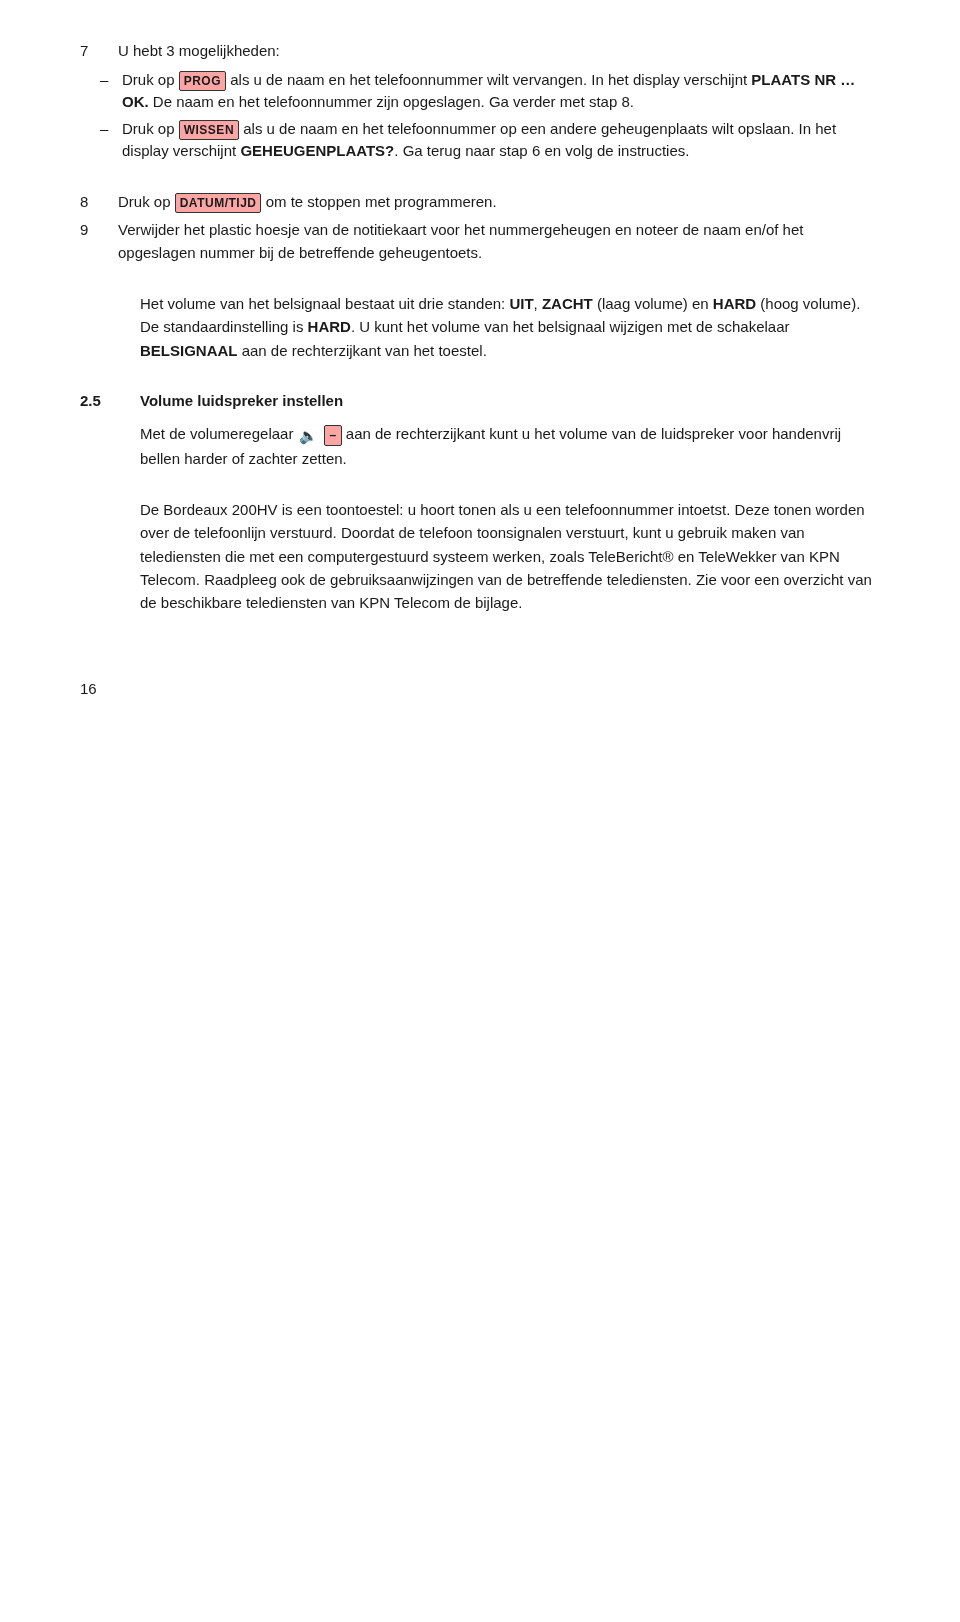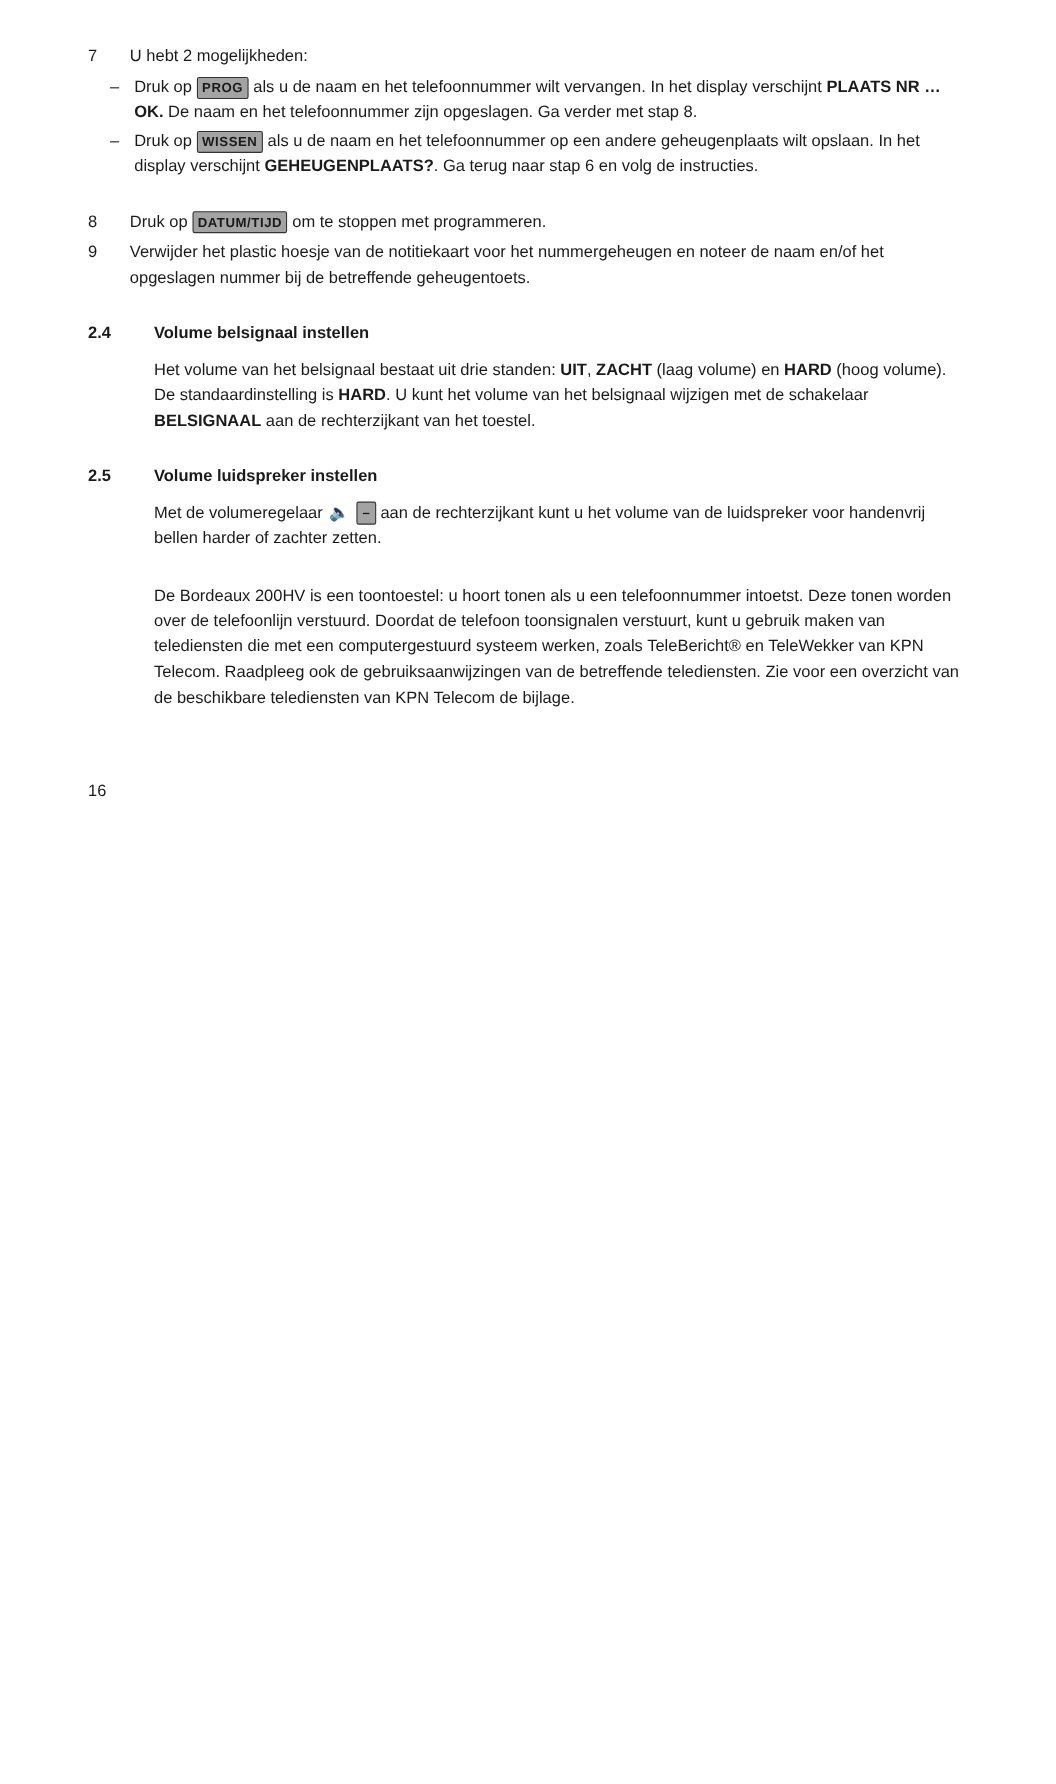--- a/index.html
+++ b/index.html
@@ -59,21 +59,21 @@
     }
 
     kbd {
       display: inline-block;
       border: 1.5px solid #333;
       border-radius: 2px;
       padding: 0px 4px;
       font-family: Arial, Helvetica, sans-serif;
       font-size: 12px;
       font-weight: bold;
-      background: #a3a3a3;
+      background: #fca5a5;
       color: #1a1a1a;
       letter-spacing: 0.5px;
       vertical-align: middle;
     }
 
     .section-heading {
       display: flex;
       margin-bottom: 10px;
       margin-top: 8px;
     }
@@ -112,21 +112,21 @@
     }
   </style>
 </head>
 <body>
 
 <div class="page-content">
 
   <div class="section">
     <div class="numbered-item">
       <span class="item-number">7</span>
-      <span class="item-content">U hebt 2 mogelijkheden:</span>
+      <span class="item-content">U hebt 3 mogelijkheden:</span>
     </div>
 
     <div class="bullet-item">
       <span class="bullet-dash">–</span>
       <span class="item-content">
         Druk op <kbd>PROG</kbd> als u de naam en het telefoonnummer wilt vervangen. In het display verschijnt <strong>PLAATS NR … OK.</strong> De naam en het telefoonnummer zijn opgeslagen. Ga verder met stap 8.
       </span>
     </div>
 
 
@@ -146,24 +146,20 @@
   </div>
 
   <div class="numbered-item" style="margin-bottom: 28px;">
     <span class="item-number">9</span>
     <span class="item-content">
       Verwijder het plastic hoesje van de notitiekaart voor het nummergeheugen en noteer de naam en/of het opgeslagen nummer bij de betreffende geheugentoets.
     </span>
   </div>
 
   <div class="section" style="margin-bottom: 28px;">
-    <div class="section-heading">
-      <span class="section-number">2.4</span>
-      <span class="section-title">Volume belsignaal instellen</span>
-    </div>
     <div class="section-body">
       Het volume van het belsignaal bestaat uit drie standen: <strong>UIT</strong>, <strong>ZACHT</strong> (laag volume) en <strong>HARD</strong> (hoog volume). De standaardinstelling is <strong>HARD</strong>. U kunt het volume van het belsignaal wijzigen met de schakelaar <strong>BELSIGNAAL</strong> aan de rechterzijkant van het toestel.
     </div>
   </div>
 
   <div class="section" style="">
     <div class="section-heading">
       <span class="section-number">2.5</span>
       <span class="section-title">Volume luidspreker instellen</span>
     </div>

